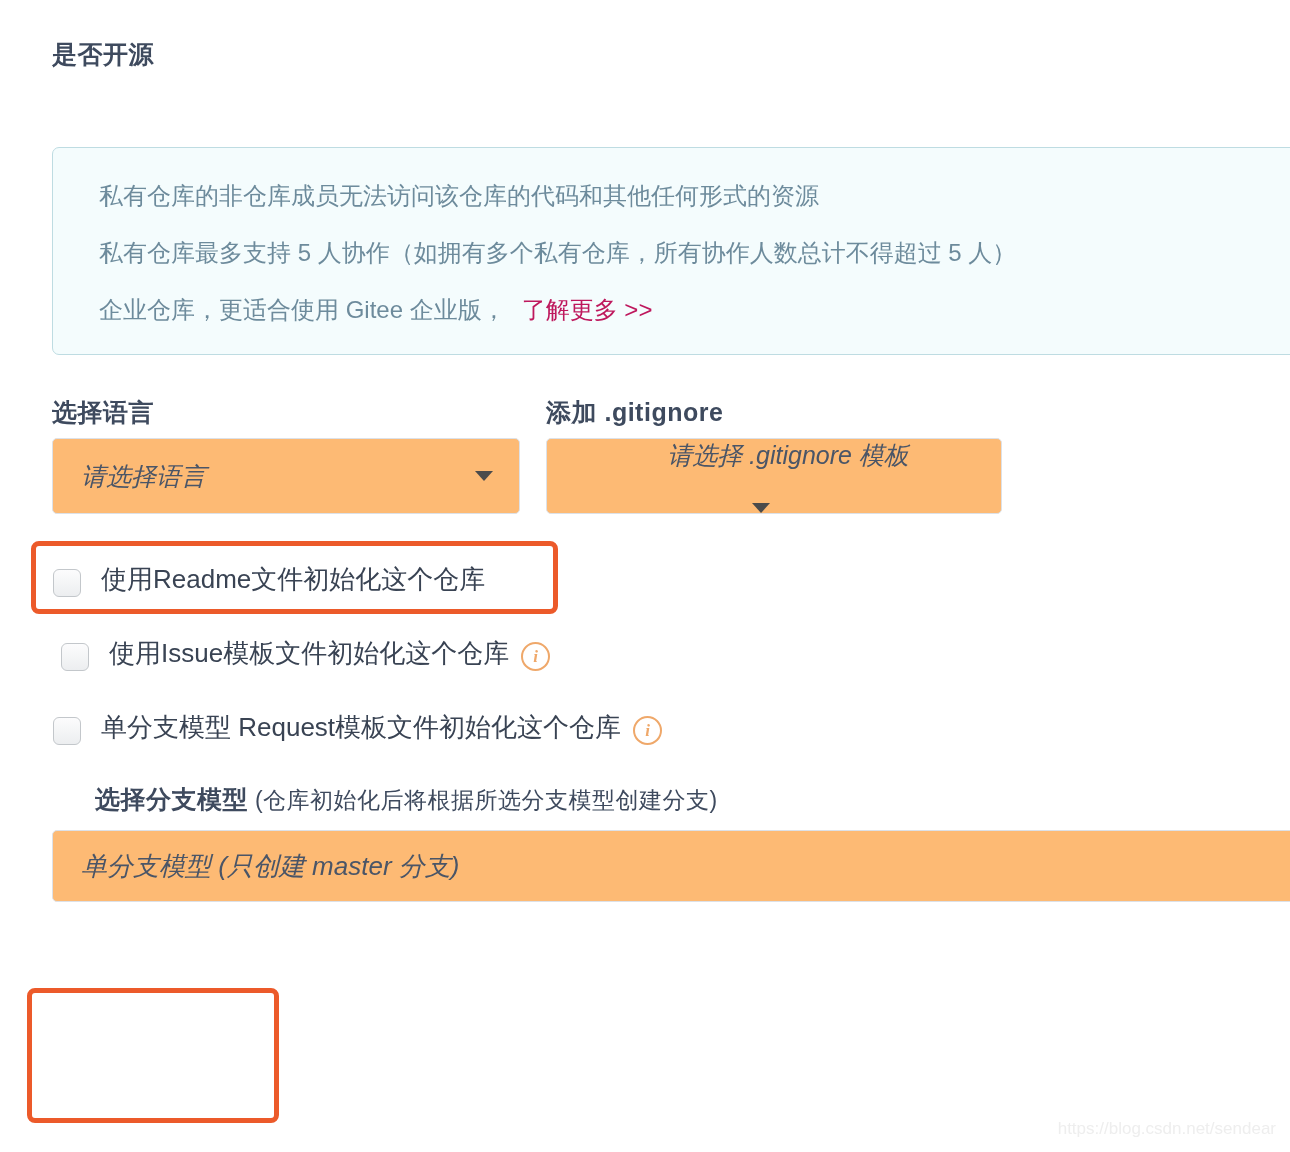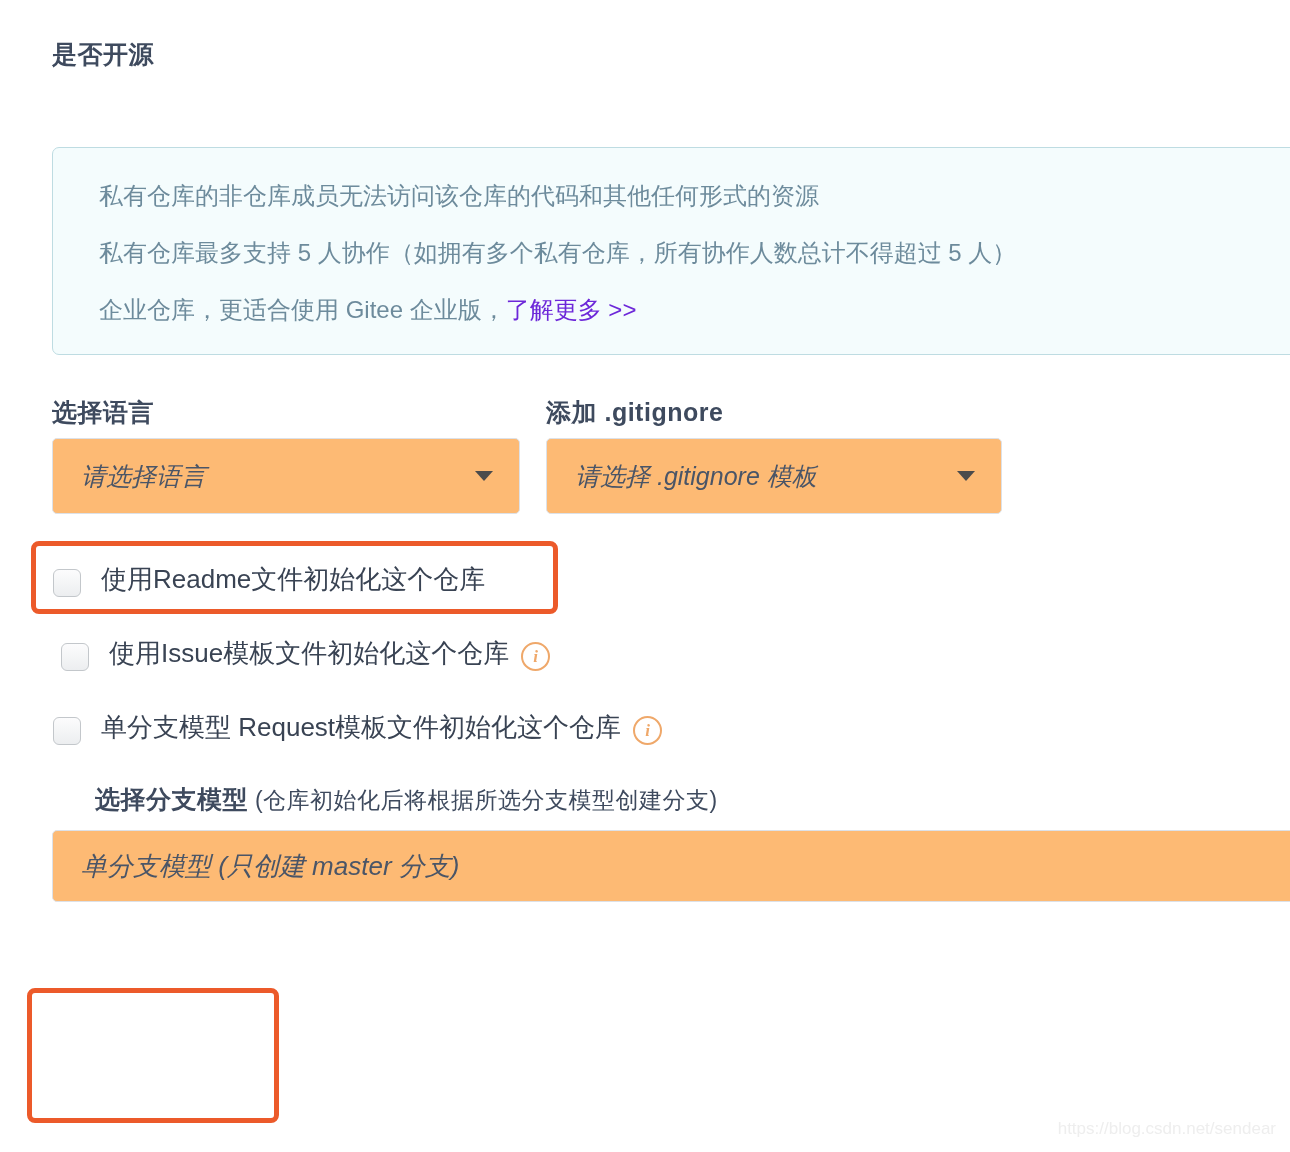--- a/index.html
+++ b/index.html
@@ -96,23 +96,24 @@
     position: absolute;
     left: 46px;
     font-size: 24px;
     color: #6d8b9c;
     white-space: nowrap;
   }
   .note-line.l1 { top: 32px; }
   .note-line.l2 { top: 89px; }
   .note-line.l3 { top: 146px; }
   .note-link {
-    color: #6d28d9;
+    color: #be185d;
     text-decoration: none;
     cursor: pointer;
+    margin-left: 16px;
   }
 
   
   .select-box {
     position: absolute;
     box-sizing: border-box;
     height: 76px;
     background: #fdba74;
     border: 1.5px solid #dde1e7;
     border-radius: 5px;
@@ -132,21 +133,21 @@
     width: 0; height: 0;
     border-left: 9px solid transparent;
     border-right: 9px solid transparent;
     border-top: 10px solid #4b4b4b;
     flex: 0 0 auto;
   }
 
   #lang-label { left: 52px; top: 396px; }
   #lang-select { left: 52px; top: 438px; width: 468px; }
   #gi-label { left: 546px; top: 396px; }
-  #gi-select { left: 546px; top: 438px; width: 456px; }
+  #gi-select { left: 546px; top: 438px; width: 456px; flex-direction: column; }
 
   
   .check-row {
     position: absolute;
     display: flex;
     align-items: flex-end;
     cursor: pointer;
   }
   .checkbox {
     width: 28px;

